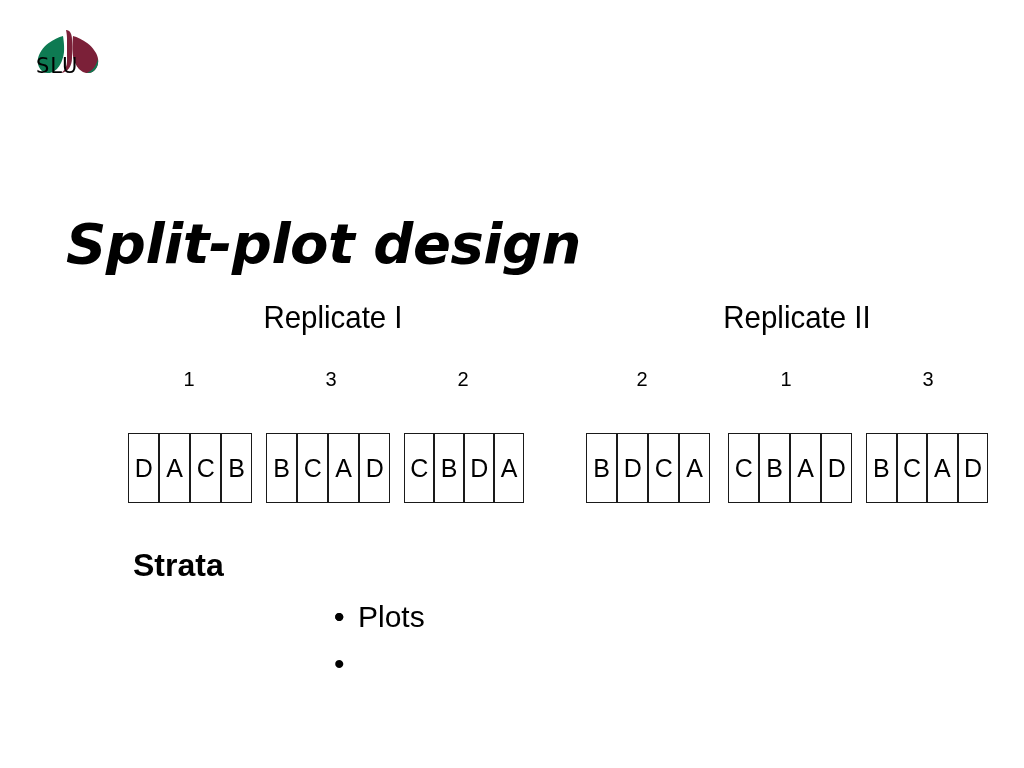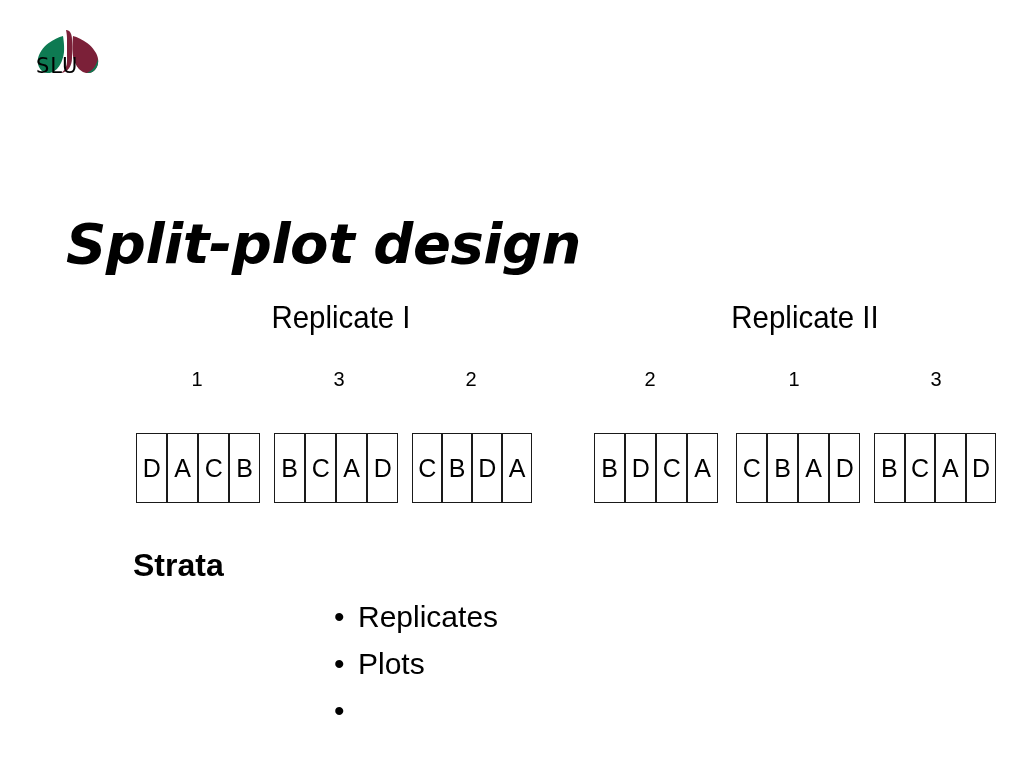--- a/index.html
+++ b/index.html
@@ -47,21 +47,21 @@
     font-weight: 700;
     font-style: italic;
     letter-spacing: -0.5px;
     white-space: nowrap;
     line-height: 1.1;
   }
 
   
   #diagram {
     position: absolute;
-    left: 16px;
+    left: 8px;
     top: 0;
     width: 904px;
     height: 768px;
   }
   .rep-heading {
     position: absolute;
     top: 301px;
     font-size: 32px;
     font-weight: 400;
     white-space: nowrap;
@@ -206,21 +206,20 @@
     <div class="subplot-cell">D</div>
   </div>
 
 </div>
 
 <div id="strata-label">Strata</div>
 
 <ul id="strata-list">
   <li>
     <span class="bullet">•</span>
-    <span>Replicates</span>
   </li>
   <li>
     <span class="bullet">•</span>
     <span>Plots</span>
   </li>
   <li>
     <span class="bullet">•</span>
   </li>
 </ul>
 

